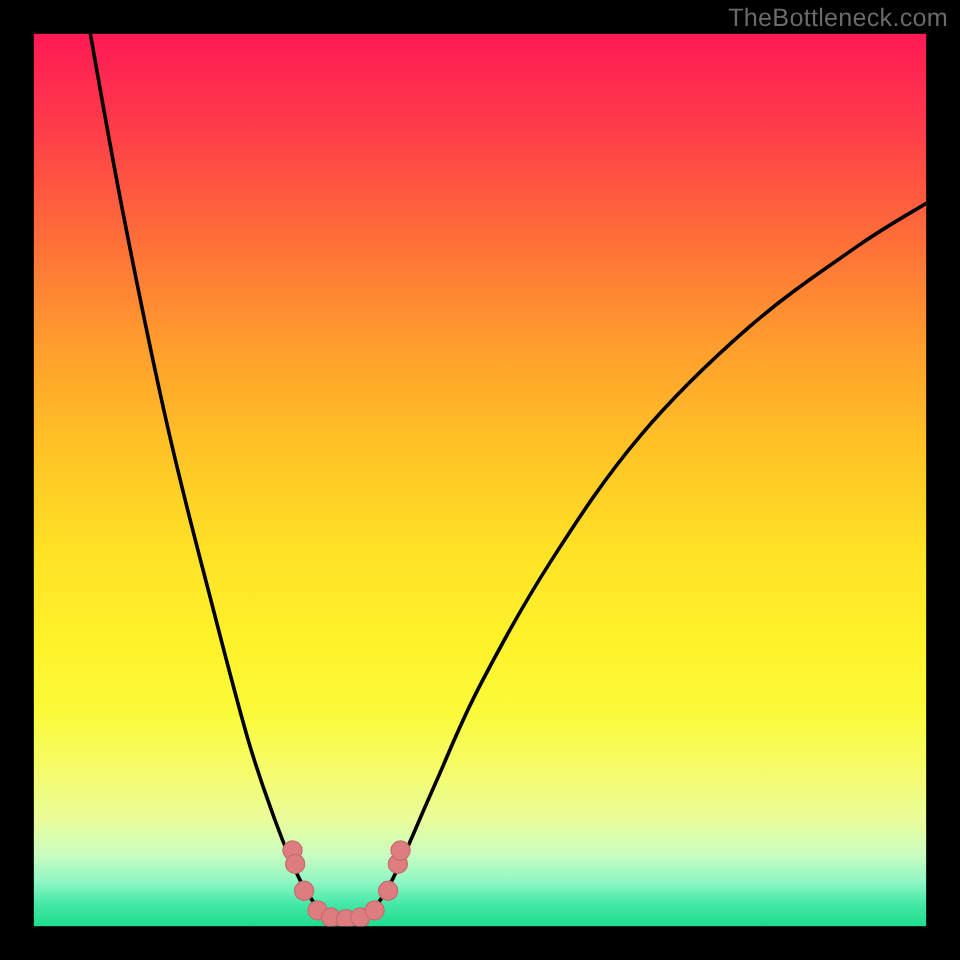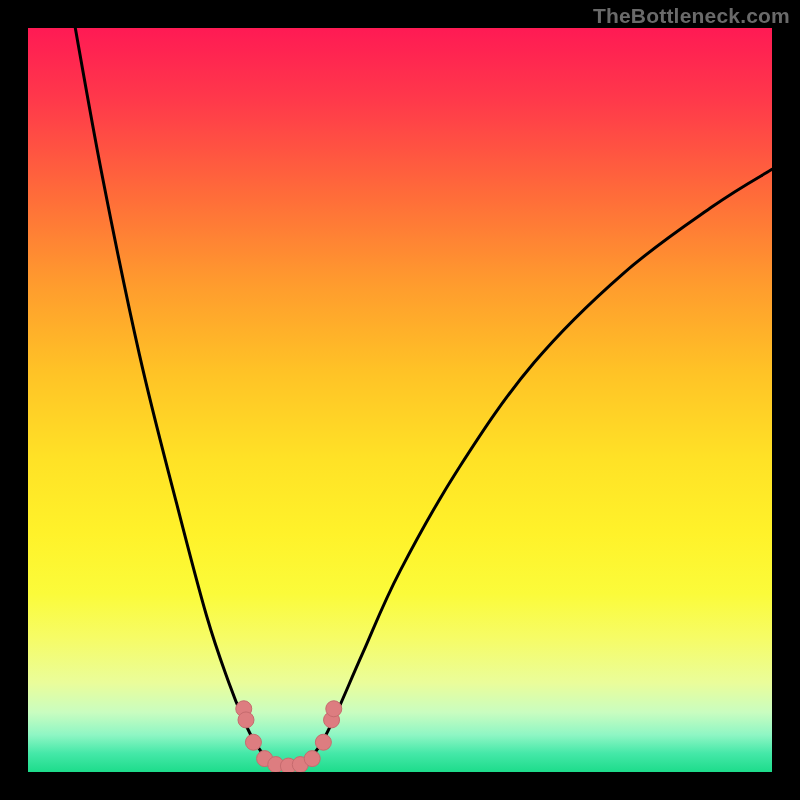--- a/index.html
+++ b/index.html
@@ -46,21 +46,21 @@
       #45e8a8 97.5%,
       #1ddc8b 100%
     );
   }
   .watermark {
     position: absolute;
     top: 4px;
     right: 10px;
     color: #6a6a6a;
     font-size: 21px;
-    font-weight: 700;
+    font-weight: 400;
     letter-spacing: 0.2px;
     margin-left: 11px;
   }
   svg.curve {
     position: absolute;
     inset: 0;
   }
 </style>
 </head>
 <body>

